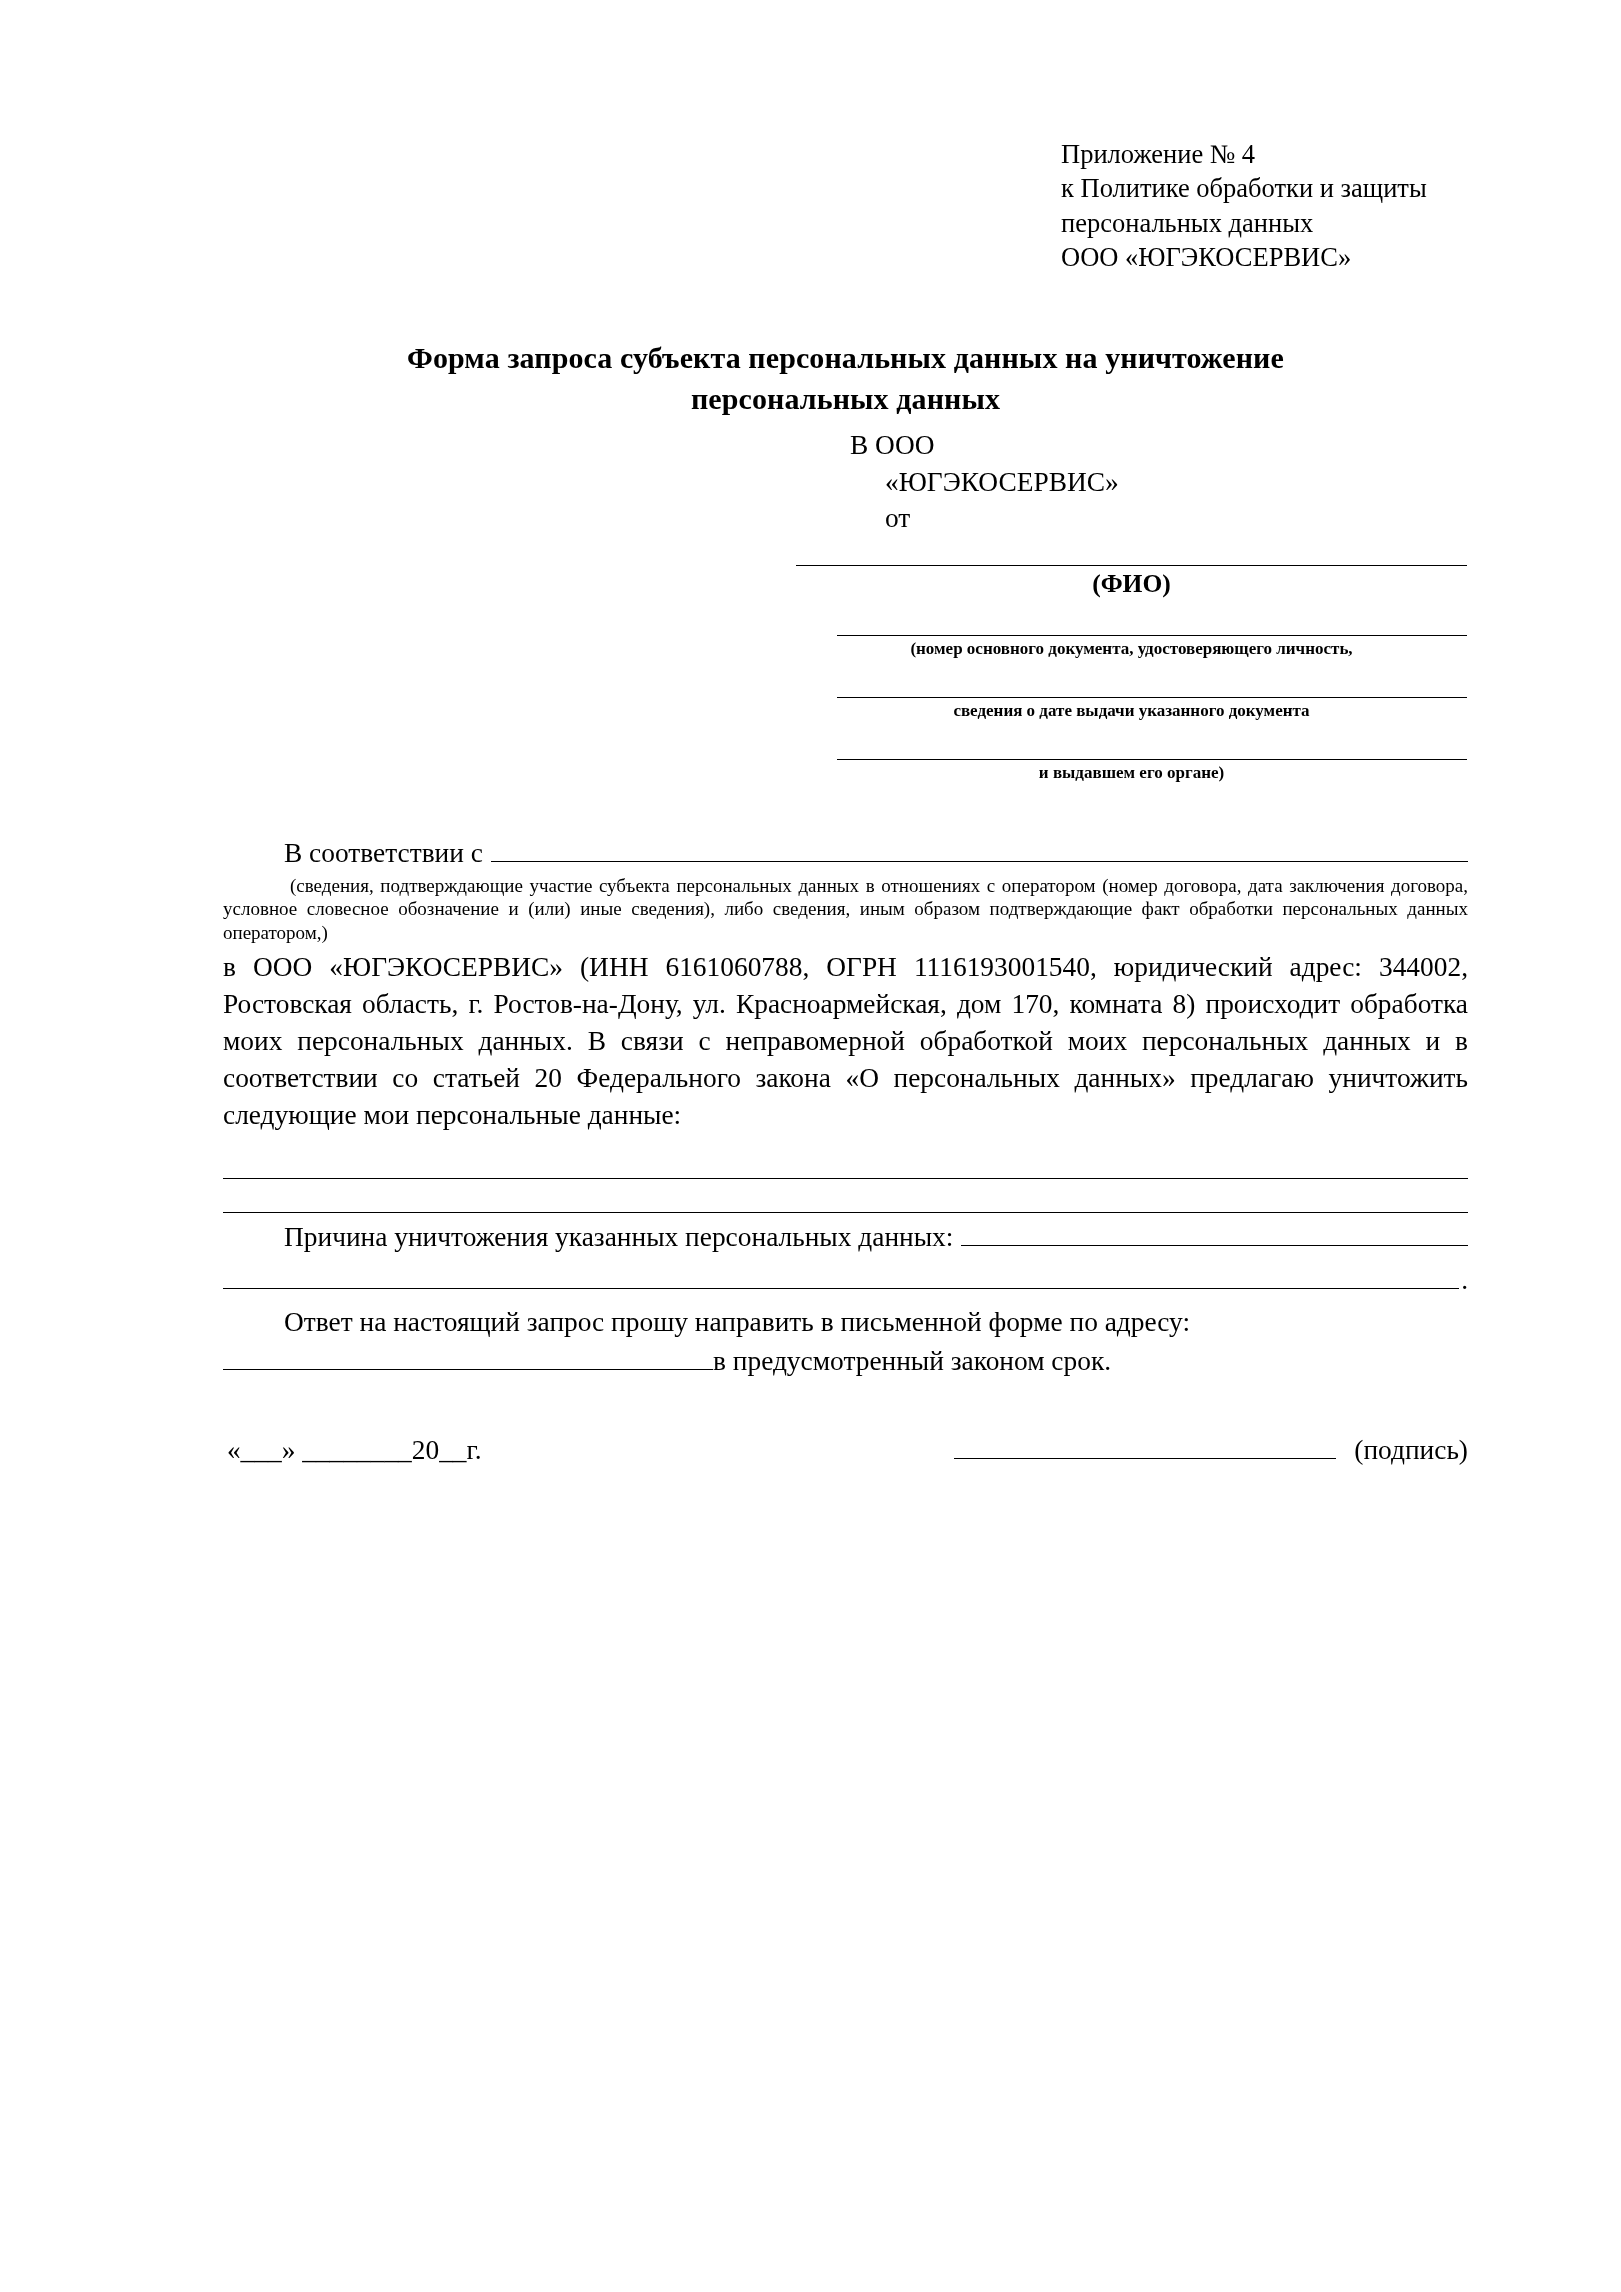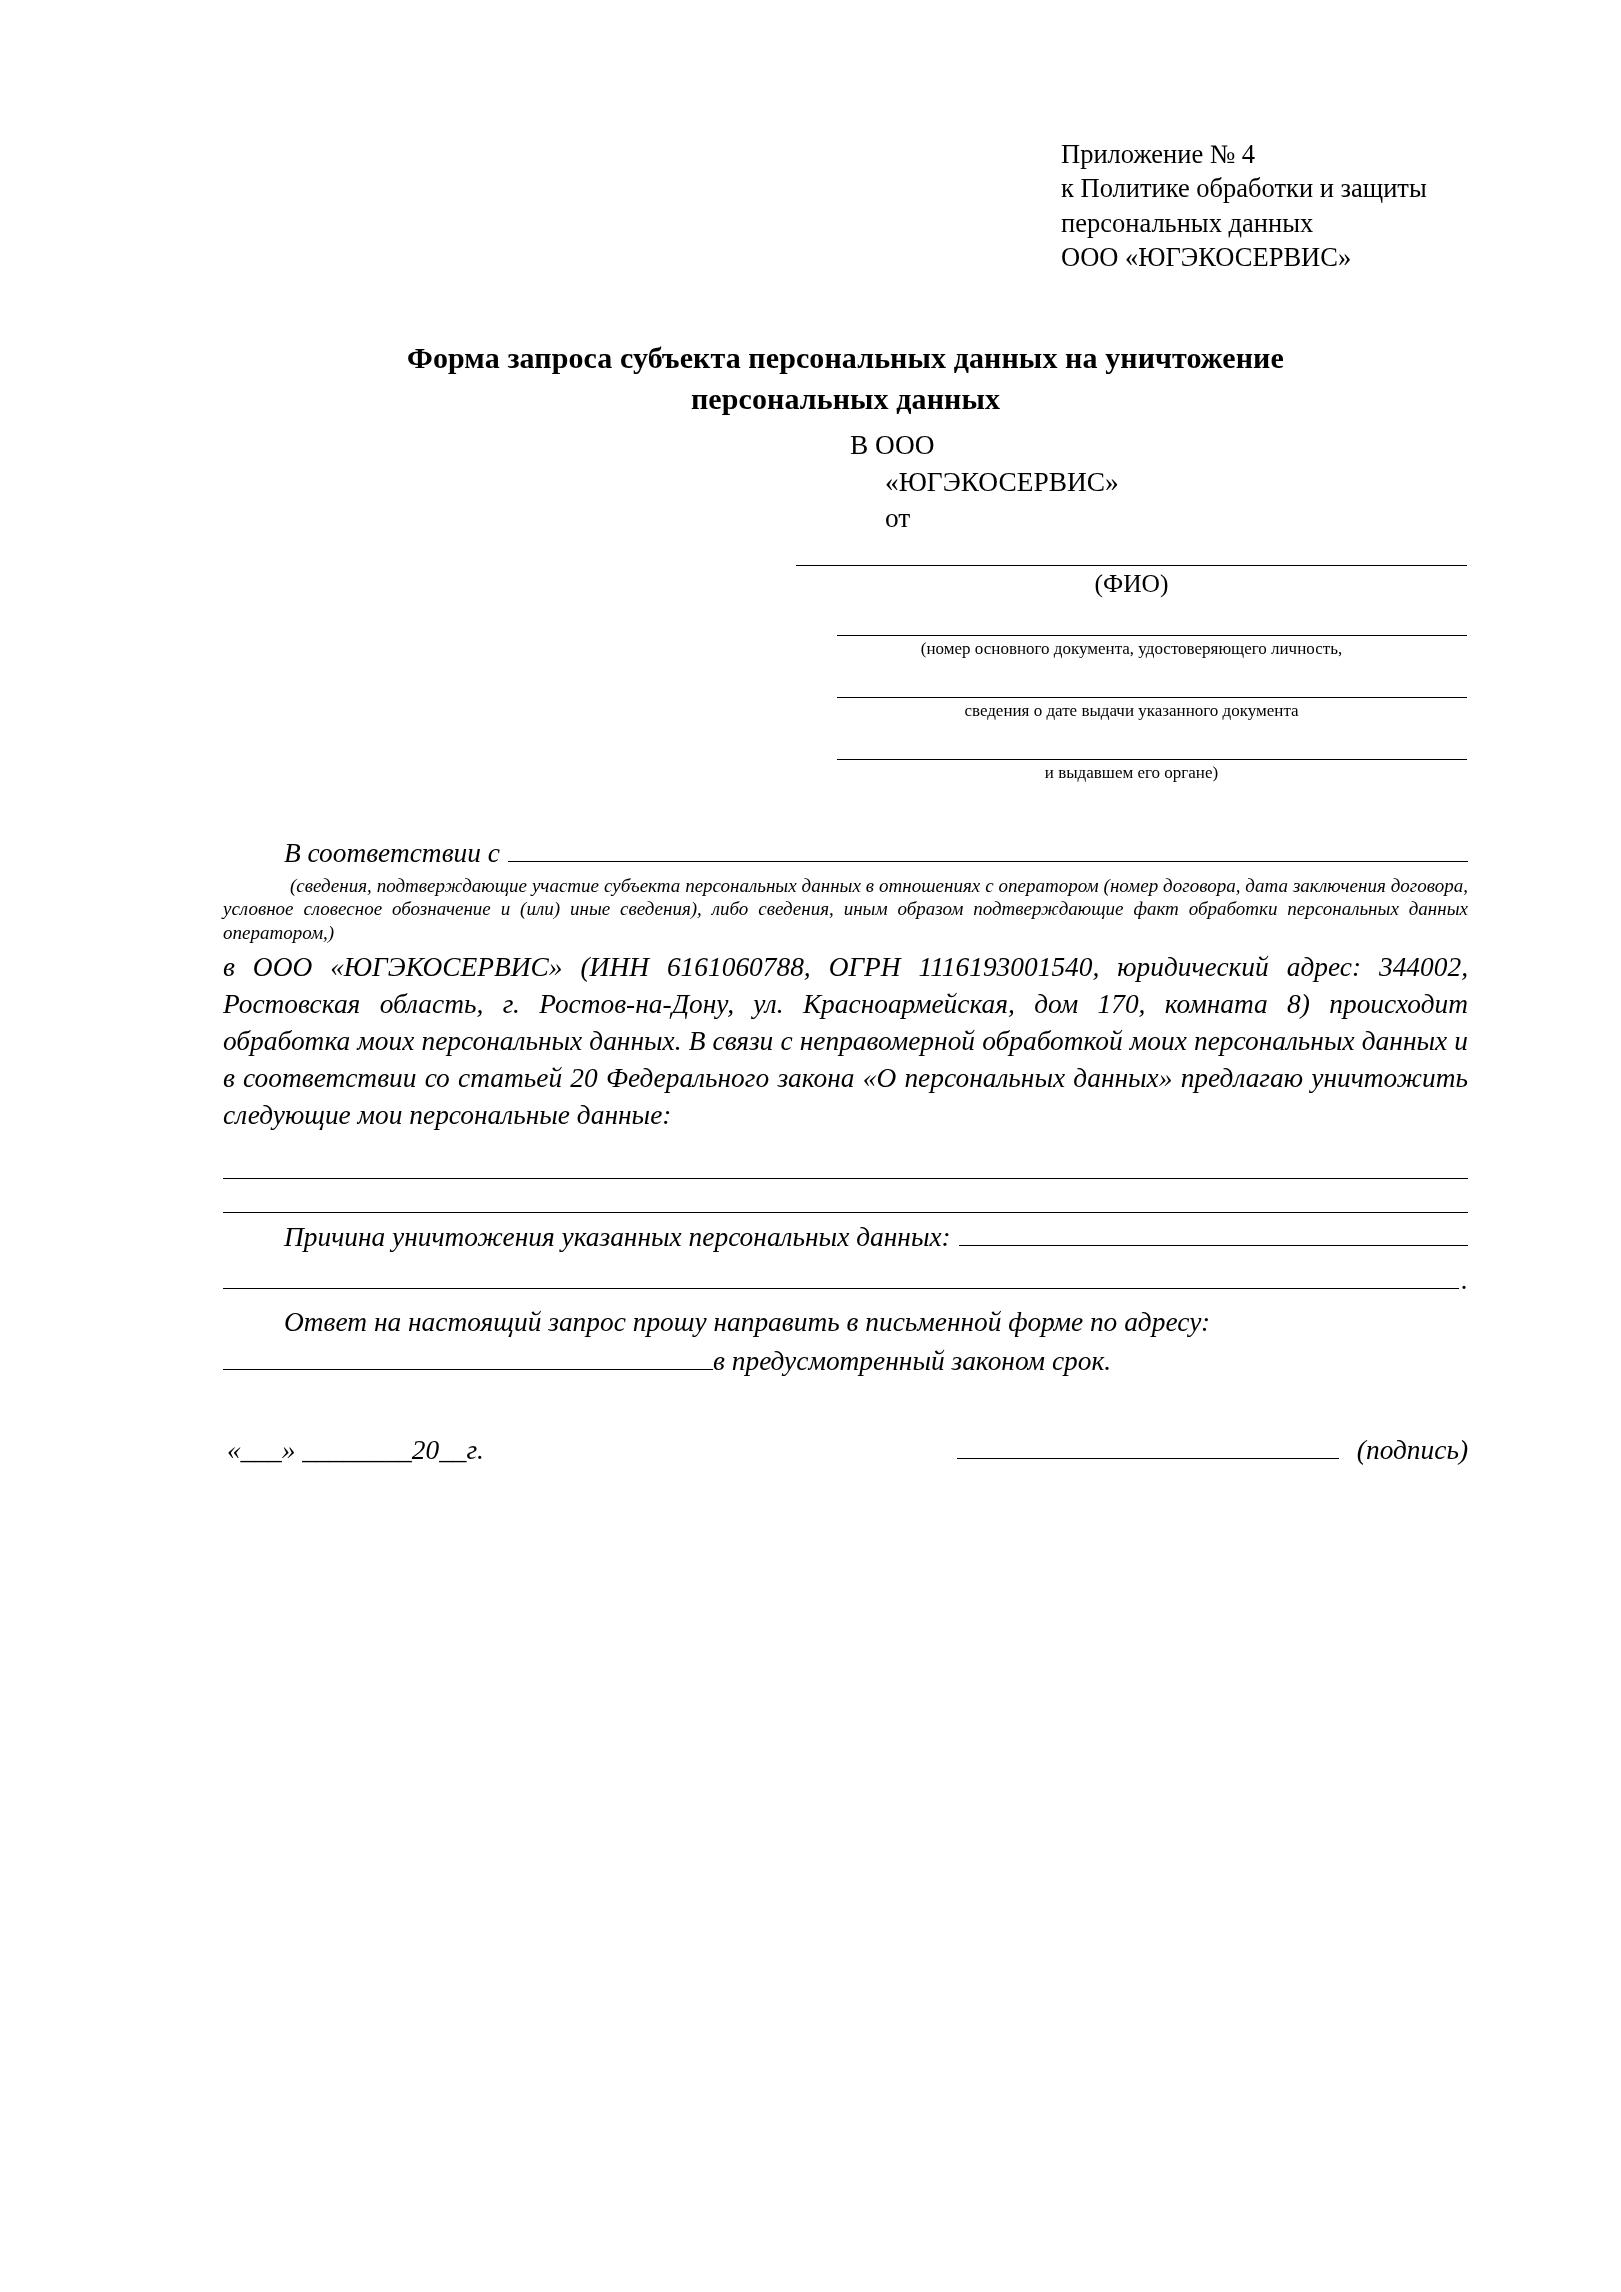--- a/index.html
+++ b/index.html
@@ -56,20 +56,21 @@
     line-height: 1.33;
   }
   .addressee .ind {
     margin-left: 35px;
   }
 
   
   .rule-group {
     margin-left: 573px;
     width: 671px;
+    font-weight: bold;
   }
   .rule {
     border-bottom: 1.6px solid #000;
     height: 29px;
   }
   .rule.short {
     margin-left: 41px;
     width: 630px;
   }
   .cap {
@@ -82,21 +83,20 @@
   .cap.big {
     font-size: 25.5px;
     padding-bottom: 5.9px;
   }
 
   
   .body-zone {
     margin-top: 43px;
     font-size: 27.4px;
     line-height: 1.33;
-    font-style: italic;
   }
   .line-with-label {
     display: flex;
     align-items: baseline;
     white-space: nowrap;
   }
   .indent {
     display: inline-block;
     width: 61px;
   }

